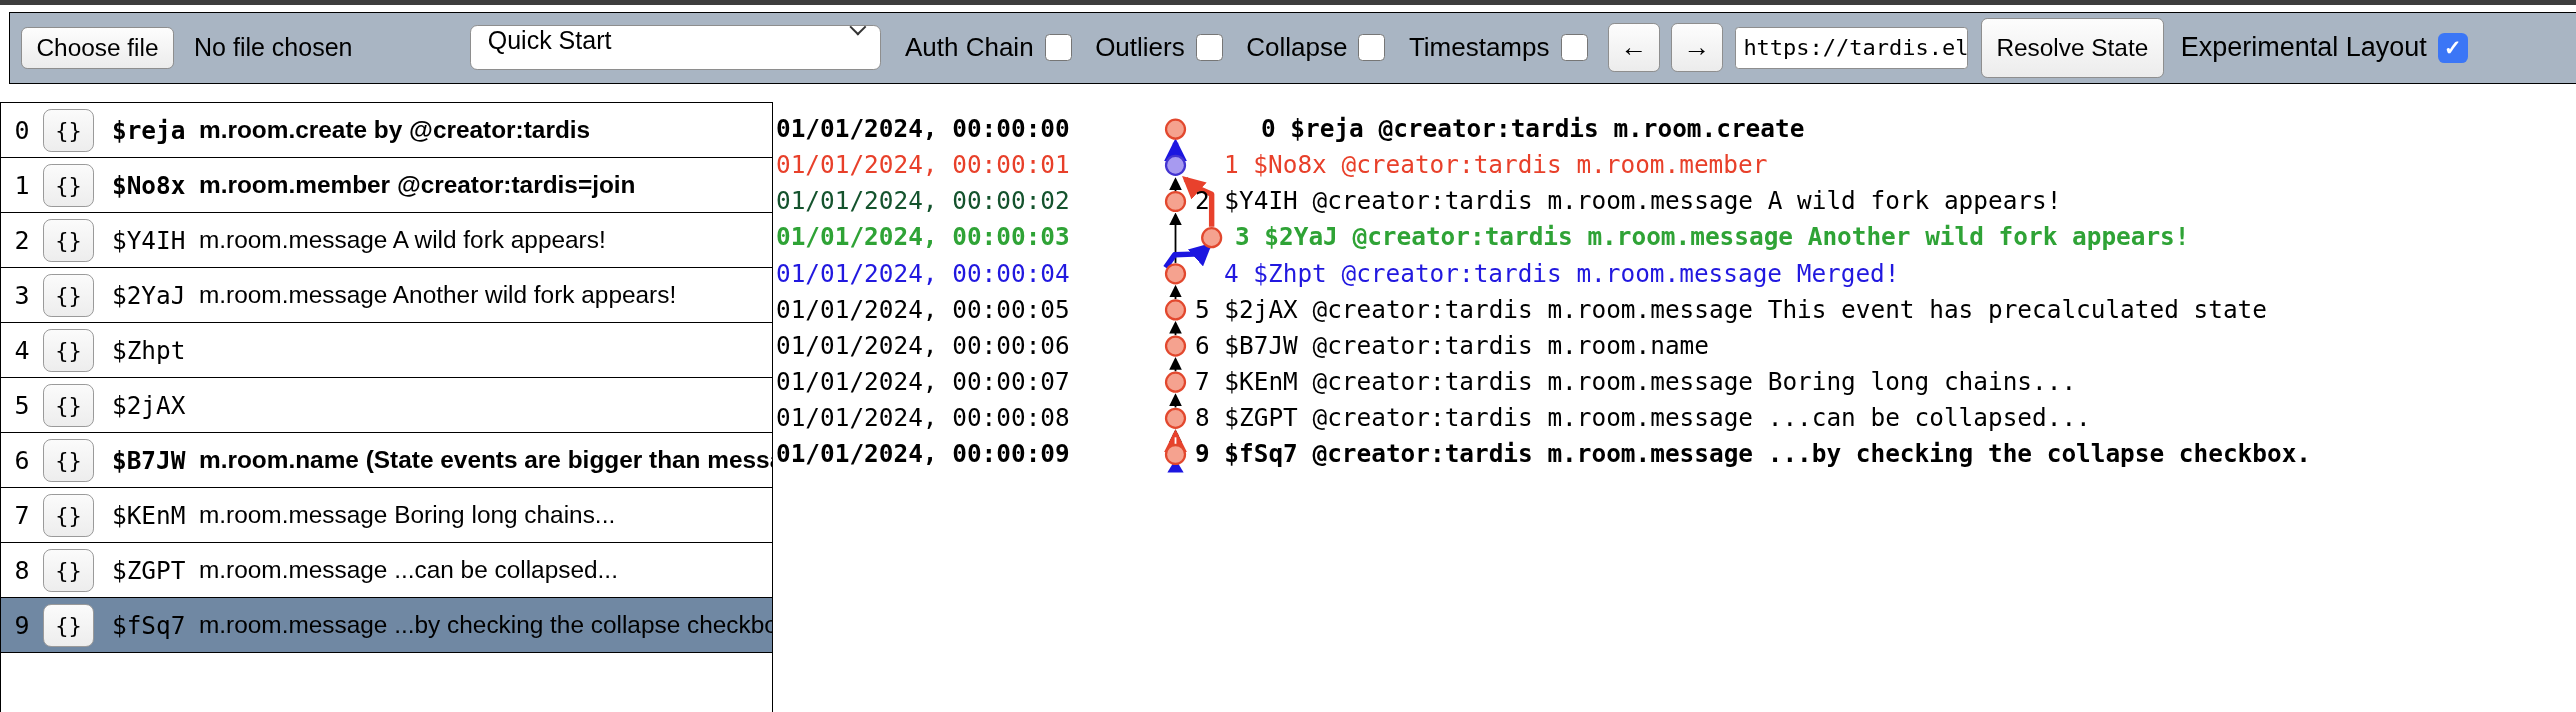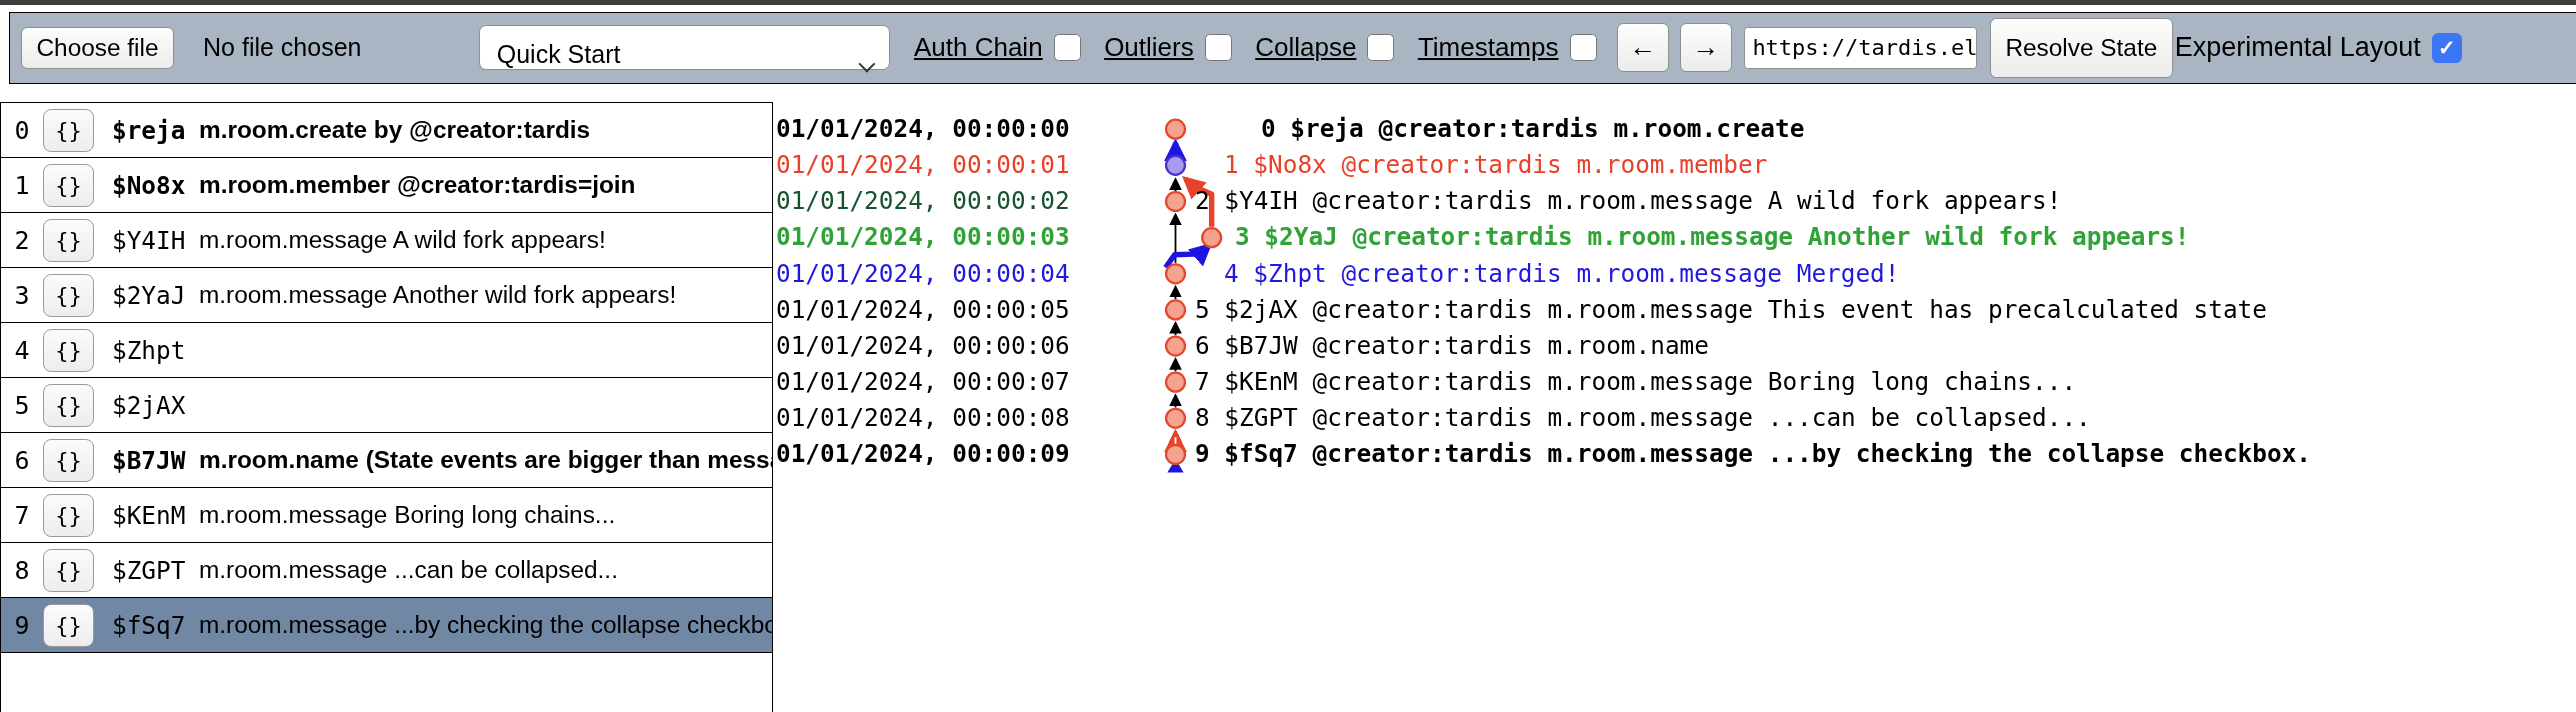--- a/index.html
+++ b/index.html
@@ -11,38 +11,38 @@
 
   
   #top-strip { position:absolute; left:0; top:0; width:100%; height:5.4px; background:#3d3d3d; }
 
   
   #toolbar { position:absolute; left:9px; top:11.8px; right:-3.6px; height:72px;
              background:#a9b5c3; border:1.8px solid #000; display:flex; align-items:center;
              padding-left:11px; white-space:nowrap; }
   .btn { background:linear-gradient(#fdfdfd,#ececec); border:1.8px solid #8e8e8e; border-radius:6.3px;
          height:42px; display:inline-flex; align-items:center; padding:0 14.5px; font-size:24.4px; color:#000; }
-  #file-status { font-size:25px; margin-left:29px; }
+  #file-status { font-size:25px; margin-left:20px; }
   #preset-select { margin-left:118px; width:411px; height:45px; background:#fff; border:1.8px solid #8e8e8e;
-                   border-radius:7.2px; display:inline-flex; align-items:flex-end; justify-content:space-between;
+                   border-radius:7.2px; display:inline-flex; align-items:flex-start; justify-content:space-between;
                    padding:0 16.3px; font-size:25px; }
   .chevron { width:11.8px; height:11.8px; border-right:2.3px solid #333; border-bottom:2.3px solid #333;
              transform:rotate(45deg); margin-top:-5.4px; }
-  .cb-label { font-size:26px; margin-left:23.5px;text-decoration:underline; }
+  .cb-label { font-size:26px; margin-left:23.5px; }
   .checkbox { width:27px; height:27px; background:#fff; border:1.8px solid #767676; border-radius:4.5px; margin-left:11px; }
   .checkbox.checked { width:30px; height:30px; background:#3b76f6; border:none; border-radius:6.3px;
                       display:inline-flex; align-items:center; justify-content:center;
                       color:#fff; font-size:21px; font-weight:bold; }
   .nav-btn { margin-left:20px; width:52px; height:49px; justify-content:center; font-size:27px; padding:0; }
   #nav-forward { margin-left:11px; }
   #url-input { margin-left:12.7px; width:233px; height:42px; background:#fff; border:1.8px solid #8e8e8e;
                border-radius:3.6px; font-size:22px; display:inline-flex; align-items:center;
                padding:0 7.2px; overflow:hidden; }
   #resolve-state-button { margin-left:12.7px; height:60px; }
-  #experimental-label { font-size:27px; margin-left:2px; }
+  #experimental-label { font-size:27px; margin-left:17px; }
 
   
   #left-panel { position:absolute; left:0; top:102px; width:773px; height:610px;
                 border:1.8px solid #000; border-bottom:none; background:#fff; overflow:hidden; }
   .ev-row { height:55px; border-bottom:1.8px solid #000; display:flex; align-items:center; overflow:hidden; }
   .ev-row.selected { background:#7088a3; }
   .ev-index { width:42px; text-align:center; font-family:"DejaVu Sans Mono", monospace; font-size:25px; flex:none; }
   .json-btn { flex:none; width:51px; height:43px; background:linear-gradient(#fbfbfb,#ededed);
               border:1.8px solid #9a9a9a; border-radius:8.1px; font-family:"DejaVu Sans Mono", monospace;
               font-size:22px; display:flex; align-items:center; justify-content:center; }

